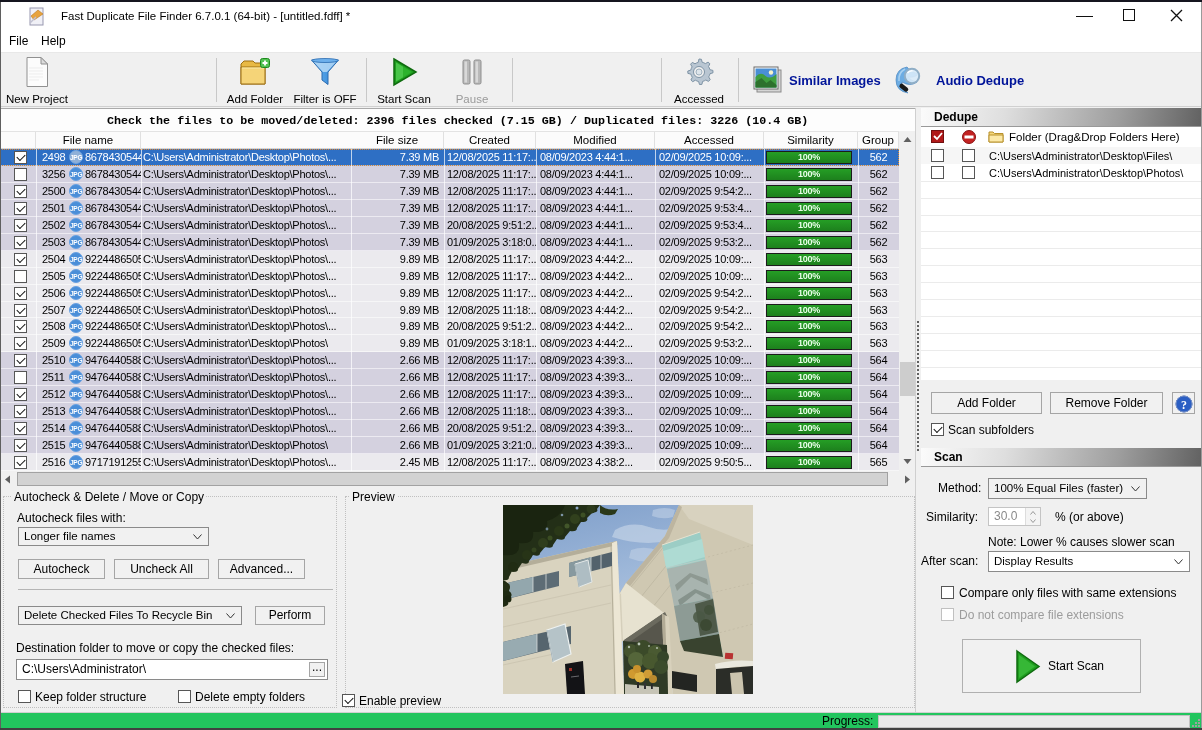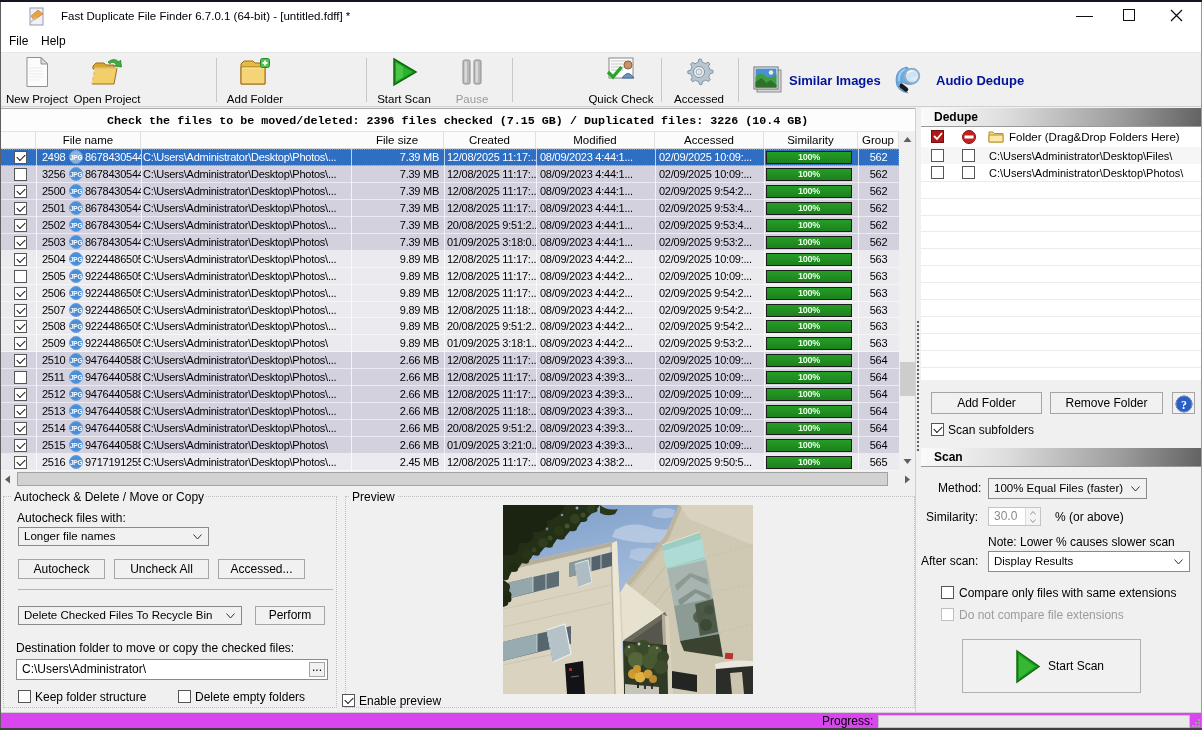--- a/index.html
+++ b/index.html
@@ -26,21 +26,21 @@
 .chk.on::after { content:''; position:absolute; left:1.5px; top:2px; width:7px; height:4px; border-left:1.6px solid #111; border-bottom:1.6px solid #111; transform:rotate(-45deg); }
 .jpg { position:absolute; top:1px; width:14px; height:14px; border-radius:50%; background:#3d86d6; border:1px solid #6aa2e2; color:#fff; font-size:6.5px; font-weight:bold; text-align:center; line-height:13px; }
 .simbar { position:absolute; left:766px; top:2px; width:86px; height:13px; border:1px solid #1c1c1c; background:linear-gradient(#259e25,#1d801d); color:#e8ffe8; font-size:9px; font-weight:bold; text-align:center; line-height:11px; }
 .gbox { position:absolute; border:1px dotted #c0c0c0; }
 .wbtn { position:absolute; background:#f1f1f1; border:1px solid #a5a5a5; text-align:center; font-size:12px; }
 .combo { position:absolute; background:#f1f1f1; border:1px solid #8a8a8a; padding-left:5px; white-space:nowrap; overflow:hidden; font-size:11.5px; }
 .wchk { position:absolute; width:13px; height:13px; background:#fff; border:1px solid #565656; }
 .wchk.on::after { content:''; position:absolute; left:1.5px; top:2px; width:7px; height:4px; border-left:1.6px solid #111; border-bottom:1.6px solid #111; transform:rotate(-45deg); }
 .wchk.dis { border-color:#c0c0c0; }
 .ghead { position:absolute; left:921px; width:281px; height:19px; background:linear-gradient(100deg,#fbfbfb 0%,#dedede 30%,#9e9e9e 70%,#616161 100%); font-weight:bold; line-height:18px; padding-left:13px; border-bottom:1px solid #999; }
-#statusbar { left:0; top:712px; width:1202px; height:16px; background:#d946ef; border-top:1px solid #d0d0d0; }
+#statusbar { left:0; top:712px; width:1202px; height:16px; background:#22c55e; border-top:1px solid #d0d0d0; }
 #botedge { left:0; top:728px; width:1202px; height:2px; background:#404040; }
 .flabel { position:absolute; white-space:pre; }
 </style></head>
 <body>
 <div class="abs" id="topstrip"></div>
 <div class="abs" id="titlebar">
   <svg class="abs" style="left:27px;top:5px" width="19" height="19" viewBox="0 0 19 19">
       <rect x="3" y="1" width="13" height="17" fill="#f0f0f6" stroke="#9898b0"></rect>
       <path d="M4 9 L11 3 L16 7 L7 13 Z" fill="#e8a33d" stroke="#b87820" stroke-width="0.6"></path>
       <path d="M3 16 L9 10" stroke="#c0c0d0" stroke-width="1.5"></path>
@@ -56,56 +56,55 @@
   <span class="abs" style="left:9px;top:4px">File</span>
   <span class="abs" style="left:41px;top:4px">Help</span>
 </div>
 
 <div class="abs" id="toolbar">
     <div class="tbtn" style="left:0px;width:74px;color:#000"><svg width="32" height="32" viewBox="0 0 32 32">
         <path d="M6 1.5 h14 l6.5 6.5 v22.5 h-20.5 z" fill="#fcfcfc" stroke="#909090"></path>
         <path d="M20 1.5 l6.5 6.5 h-6.5 z" fill="#dcdcdc" stroke="#909090"></path>
         <path d="M8 12 h14 M8 15 h14 M8 18 h14 M8 21 h14 M8 24 h10" stroke="#ededed"></path>
       </svg><span>New Project</span></div>
-<div class="tbtn" style="left:67px;width:80px;color:#000"><svg width="34" height="32" viewBox="0 0 34 32">
-        <path d="M3 10 l3 -3 h8 l2 2 h8 v4 h-21z" fill="#d9a52e" stroke="#9c6f12"></path>
-        <path d="M2 28 L5 12 h22 l-3 16 z" fill="#f3cf6a" stroke="#9c6f12"></path>
-        <path d="M2 28 L5 12 h22" fill="none" stroke="#fbe9a8"></path>
-        <path d="M18 6 q6 -5 11 0 l1.5 -2 l1 7 l-7 -1 l1.8 -1.8 q-3.6 -3.4 -6.5 -0.5 z" fill="#3fae3f" stroke="#1d7a1d" stroke-width="0.7"></path>
-      </svg><span>Open Project</span></div>
 <div class="tsep" style="left:216px"></div>
 <div class="tbtn" style="left:220px;width:70px;color:#000"><svg width="34" height="32" viewBox="0 0 34 32">
         <path d="M3 8 l3 -3 h9 l2 2 h10 v21 h-24 z" fill="#e8b945" stroke="#9c6f12"></path>
         <path d="M3 28 v-17 h24 v17 z" fill="#f5d478" stroke="#9c6f12"></path>
         <path d="M4 12 h22" stroke="#fbe9a8"></path>
         <g stroke="#1d8a1d" stroke-width="1">
           <rect x="22.5" y="2.5" width="9" height="9" rx="2" fill="#52c152"></rect>
         </g>
         <path d="M27 4.5 v5 M24.5 7 h5" stroke="#fff" stroke-width="1.8"></path>
       </svg><span>Add Folder</span></div>
+<div class="tbtn" style="left:287px;width:76px;color:#000"><svg width="32" height="32" viewBox="0 0 32 32">
+        <defs>
+          <linearGradient id="fg" x1="0" y1="0" x2="1" y2="0">
+            <stop offset="0%" stop-color="#8ec4f0"></stop>
+            <stop offset="45%" stop-color="#4d9de4"></stop>
+            <stop offset="100%" stop-color="#2f7fd0"></stop>
+          </linearGradient>
+        </defs>
+        <path d="M2.5 4 h27 l-10.5 12 v12.5 l-6 -4.5 v-8 z" fill="url(#fg)" stroke="#2a6bb0"></path>
+        <path d="M4.5 5.5 h23 l-9.5 10.5 h-4 z" fill="#b5d9f7" opacity="0.85"></path>
+        <ellipse cx="16" cy="4.5" rx="13.2" ry="2" fill="#6db0ec" stroke="#2a6bb0" stroke-width="0.8"></ellipse>
+      </svg><span>Filter is OFF</span></div>
 <div class="tsep" style="left:366px"></div>
 <div class="tbtn" style="left:370px;width:68px;color:#000"><svg width="32" height="32" viewBox="0 0 32 32">
         <path d="M6 3 L28 16 L6 29 z" fill="#1f9e1f" stroke="#0f6b0f" stroke-width="1.5"></path>
         <path d="M8 6.5 L24 16 L8 25.5 z" fill="#2db32d"></path>
         <path d="M8 6.5 L15 10.7 L15 21.3 L8 25.5 z" fill="#49c549"></path>
       </svg><span>Start Scan</span></div>
 <div class="tbtn" style="left:442px;width:60px;color:#9a9a9a"><svg width="32" height="32" viewBox="0 0 32 32">
         <rect x="7" y="4" width="7" height="24" rx="1.5" fill="#b9b9b9" stroke="#8f8f8f"></rect>
         <rect x="18" y="4" width="7" height="24" rx="1.5" fill="#b9b9b9" stroke="#8f8f8f"></rect>
         <rect x="8.5" y="5.5" width="2.5" height="21" fill="#d9d9d9"></rect>
         <rect x="19.5" y="5.5" width="2.5" height="21" fill="#d9d9d9"></rect>
       </svg><span>Pause</span></div>
 <div class="tsep" style="left:512px"></div>
-<div class="tbtn" style="left:581px;width:80px;color:#000"><svg width="34" height="32" viewBox="0 0 34 32">
-        <rect x="5" y="2" width="24" height="20" fill="#fdfdfd" stroke="#888"></rect>
-        <path d="M7 5 h20 M7 8 h20 M7 11 h20 M7 14 h12" stroke="#c5c5c5"></path>
-        <circle cx="24" cy="9" r="4" fill="#c89368" stroke="#8f6240"></circle>
-        <path d="M18 22 q6 -9 12 0 z" fill="#6b94c9" stroke="#4a6a94"></path>
-        <path d="M4 16 l5 5 l8.5 -10" stroke="#29a329" stroke-width="3.4" fill="none"></path>
-      </svg><span>Quick Check</span></div>
 <div class="tsep" style="left:661px"></div>
 <div class="tbtn" style="left:669px;width:60px;color:#000"><svg width="32" height="32" viewBox="0 0 32 32">
         <g fill="#b9c6d2" stroke="#7e93a5" stroke-width="1">
           <path d="M16 3 l2.4 0.3 l0.8 3 a10 10 0 0 1 3.2 1.3 l2.7 -1.5 l1.8 1.7 l-1.4 2.7 a10 10 0 0 1 1.4 3.2 l3 0.7 l0.1 2.4 l-3 0.9 a10 10 0 0 1 -1.3 3.2 l1.5 2.7 l-1.7 1.8 l-2.7 -1.4 a10 10 0 0 1 -3.2 1.4 l-0.7 3 l-2.4 0.1 l-0.9 -3 a10 10 0 0 1 -3.2 -1.3 l-2.7 1.5 l-1.8 -1.7 l1.4 -2.7 a10 10 0 0 1 -1.4 -3.2 l-3 -0.7 l-0.1 -2.4 l3 -0.9 a10 10 0 0 1 1.3 -3.2 l-1.5 -2.7 l1.7 -1.8 l2.7 1.4 a10 10 0 0 1 3.2 -1.4 z"></path>
         </g>
         <circle cx="16" cy="16" r="5.5" fill="#f0f0f0" stroke="#7e93a5"></circle>
         <circle cx="16" cy="16" r="3" fill="#dce4ea" stroke="#9eb0be"></circle>
       </svg><span>Accessed</span></div>
 <div class="tsep" style="left:738px"></div>
 <div class="abs" style="left:752px;top:12px"><svg width="31" height="29" viewBox="0 0 31 29">
@@ -563,21 +562,21 @@
 </div>
 
 <div class="gbox" style="left:3px;top:496px;width:334px;height:212px"></div>
 <span class="flabel" style="left:12px;top:490px;background:#f0f0f0;padding:0 2px">Autocheck &amp; Delete / Move or Copy</span>
 <span class="flabel" style="left:17px;top:511px">Autocheck files with:</span>
 <div class="combo" style="left:18px;top:527px;width:191px;height:19px;line-height:17px">Longer file names<svg class="abs" style="right:6px;top:6px" width="9" height="6" viewBox="0 0 9 6">
       <path d="M0.5 0.5 L4.5 5 L8.5 0.5" fill="none" stroke="#333"></path>
     </svg></div>
 <div class="wbtn" style="left:18px;top:559px;width:87px;height:20px;line-height:18px">Autocheck</div>
 <div class="wbtn" style="left:114px;top:559px;width:95px;height:20px;line-height:18px">Uncheck All</div>
-<div class="wbtn" style="left:218px;top:559px;width:87px;height:20px;line-height:18px">Accessed...</div>
+<div class="wbtn" style="left:218px;top:559px;width:87px;height:20px;line-height:18px">Advanced...</div>
 <div class="abs" style="left:18px;top:589px;width:315px;height:1px;background:#b5b5b5"></div>
 <div class="combo" style="left:18px;top:606px;width:224px;height:19px;line-height:17px">Delete Checked Files To Recycle Bin<svg class="abs" style="right:6px;top:6px" width="9" height="6" viewBox="0 0 9 6">
       <path d="M0.5 0.5 L4.5 5 L8.5 0.5" fill="none" stroke="#333"></path>
     </svg></div>
 <div class="wbtn" style="left:255px;top:606px;width:70px;height:19px;line-height:17px">Perform</div>
 <span class="flabel" style="left:16px;top:641px">Destination folder to move or copy the checked files:</span>
 <div class="abs" style="left:16px;top:659px;width:312px;height:21px;background:#fff;border:1px solid #8a8a8a">
     <span class="abs" style="left:5px;top:2px">C:\Users\Administrator\</span>
     <span class="wbtn" style="right:2px;top:2px;width:16px;height:15px;line-height:8px">...</span>
   </div>

